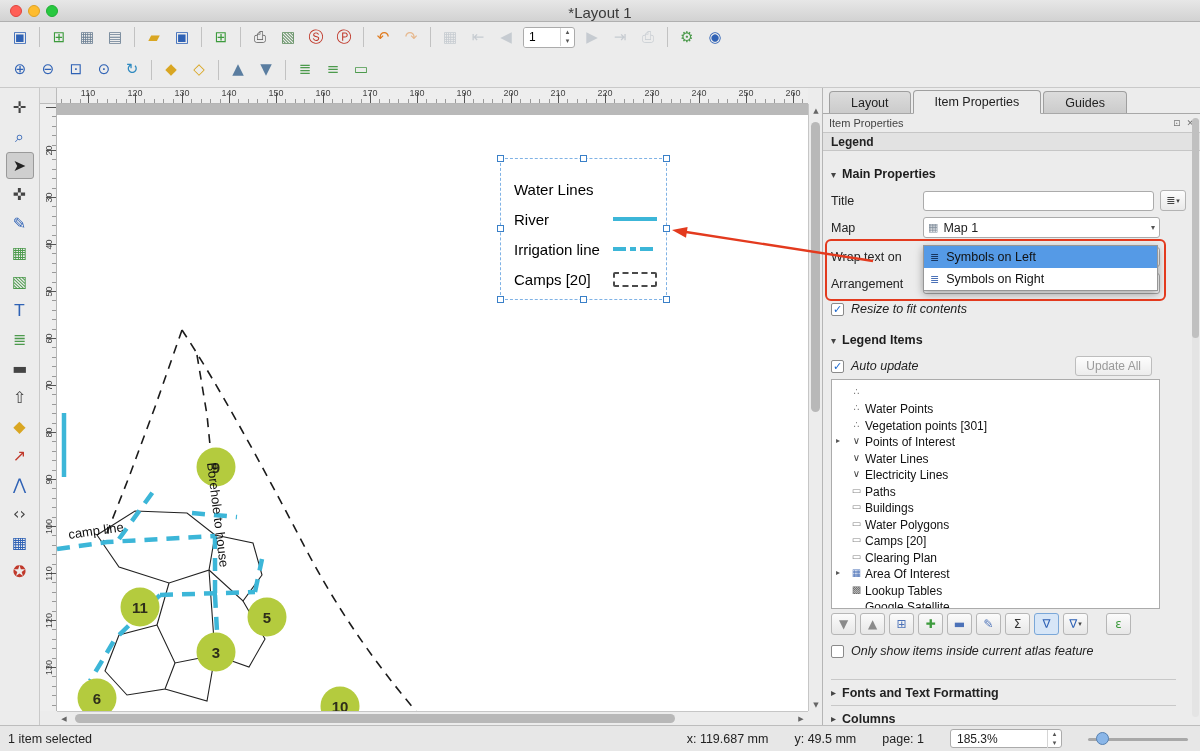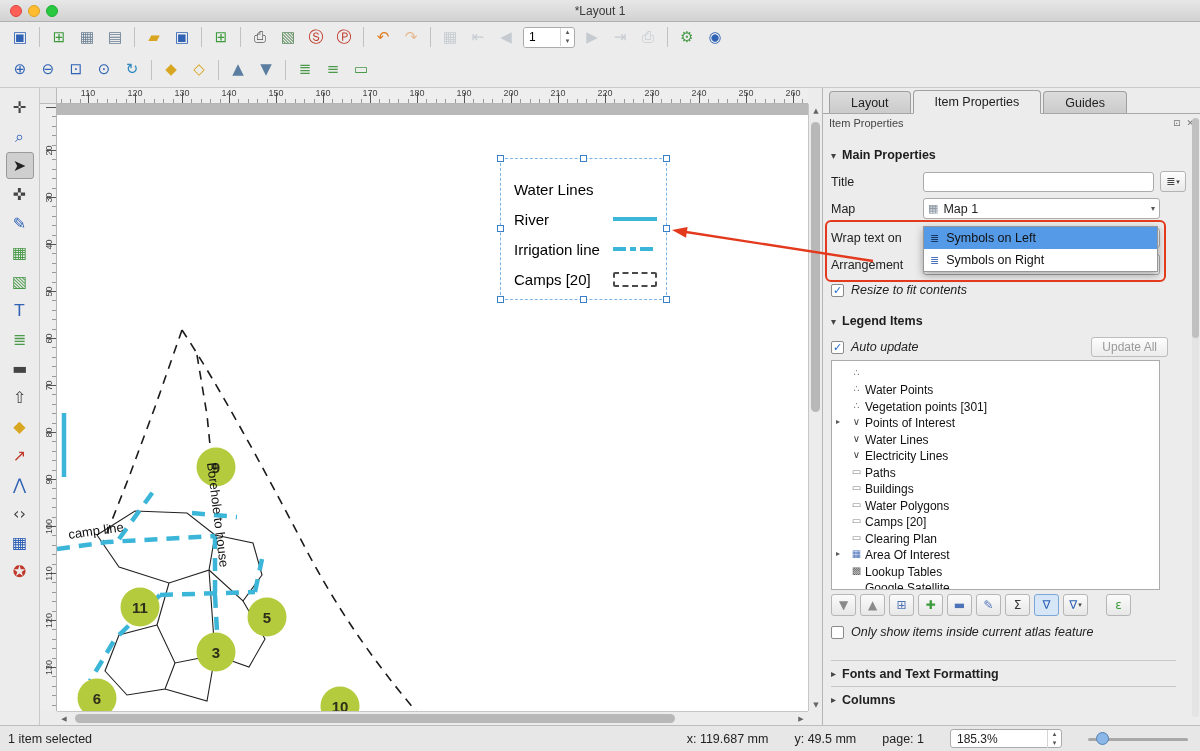--- a/index.html
+++ b/index.html
@@ -7,21 +7,21 @@
   body { font-family:"Liberation Sans","DejaVu Sans",sans-serif; background:#ececec; position:relative; font-size:12.5px; color:#222; }
   .glyph { font-family:"DejaVu Sans",sans-serif; }
 
   
   #titlebar { position:absolute; left:0; top:0; width:1200px; height:22px;
     background:linear-gradient(#e7e7e7,#d2d2d2); border-bottom:1px solid #b0b0b0; }
   .traffic { position:absolute; top:5px; width:12px; height:12px; border-radius:50%; }
   .t-close { left:10px; background:#ff5f57; border:1px solid #e0443e; }
   .t-min   { left:28px; background:#febc2e; border:1px solid #dea123; }
   .t-zoom  { left:46px; background:#28c840; border:1px solid #1faf34; }
-  #win-title { position:absolute; left:0; right:0; top:4px; text-align:center; font-size:12px; color:#3a3a3a; }
+  #win-title { position:absolute; left:0; right:0; top:4px; text-align:center; font-size:15px; color:#3a3a3a; }
 
   
   .toolbar { position:absolute; left:0; width:1200px; display:flex; align-items:center; padding-left:6px; }
   #toolbar-main { top:22px; height:30px; }
   #toolbar-zoom { top:52px; height:36px; border-bottom:1px solid #c9c9c9; }
   .tb-row { display:flex; align-items:center; }
   .tb-item { width:26px; height:24px; display:flex; align-items:center; justify-content:center;
     border-radius:3px; margin:0 1px; cursor:default; }
   .tb-item .glyph { font-size:15px; line-height:1; }
   .tb-item.sep { width:1px; height:20px; background:#c2c2c2; margin:0 5px; border-radius:0; }
@@ -130,21 +130,21 @@
   .dd-row .dicon { font-size:11px; color:#4c72b8; margin-right:7px; }
   .dd-row.selected .dicon { color:#17355e; }
 
   .chk-row { height:24px; display:flex; align-items:center; }
   .checkbox { width:13px; height:13px; background:#fff; border:1px solid #8a8a8a; border-radius:2px;
     display:flex; align-items:center; justify-content:center; margin-right:7px; }
   .checkbox .mark { font-size:11px; font-weight:bold; color:#1a66cc; line-height:1; }
   .chk-label { font-size:12.5px; color:#222;font-style:italic; }
 
   #autoupdate-row { height:26px; display:flex; align-items:center; }
-  #update-all { margin-left:auto; margin-right:24px; padding:2px 10px; font-size:12px; color:#9a9a9a;
+  #update-all { margin-left:auto; margin-right:40px; padding:2px 10px; font-size:12px; color:#9a9a9a;
     background:linear-gradient(#fdfdfd,#ececec); border:1px solid #bdbdbd; border-radius:3px; }
 
   #legend-list { height:230px; background:#fff; border:1px solid #ababab; margin-right:32px; overflow:hidden; padding-top:3px; }
   .llist-row { height:16.5px; display:flex; align-items:center; padding-left:4px; }
   .row-arrow { width:12px; font-size:8px; color:#555; visibility:hidden; }
   .row-arrow.show { visibility:visible; }
   .layer-ic { width:17px; font-size:10px; text-align:center; }
   .layer-ic.point-symbol { color:#777; }
   .layer-ic.line-symbol { color:#444; }
   .layer-ic.polygon-symbol { color:#888; }
@@ -608,20 +608,21 @@
       <div class="tab">Guides</div>
     </div>
 
   <div id="ptitle">
     <span>Item Properties</span>
     <span class="spacer"></span>
     <span class="pt-icon glyph">⊡</span>
     <span class="pt-icon glyph">✕</span>
   </div>
 
+  <div id="pheader">Legend</div>
 
   <div id="pcontent">
 
     <div class="sect">
       <span class="tri glyph">▾</span>
       <span>Main Properties</span>
     </div>
 
     <div class="prow" id="title-row">
       <span class="plabel">Title</span>

